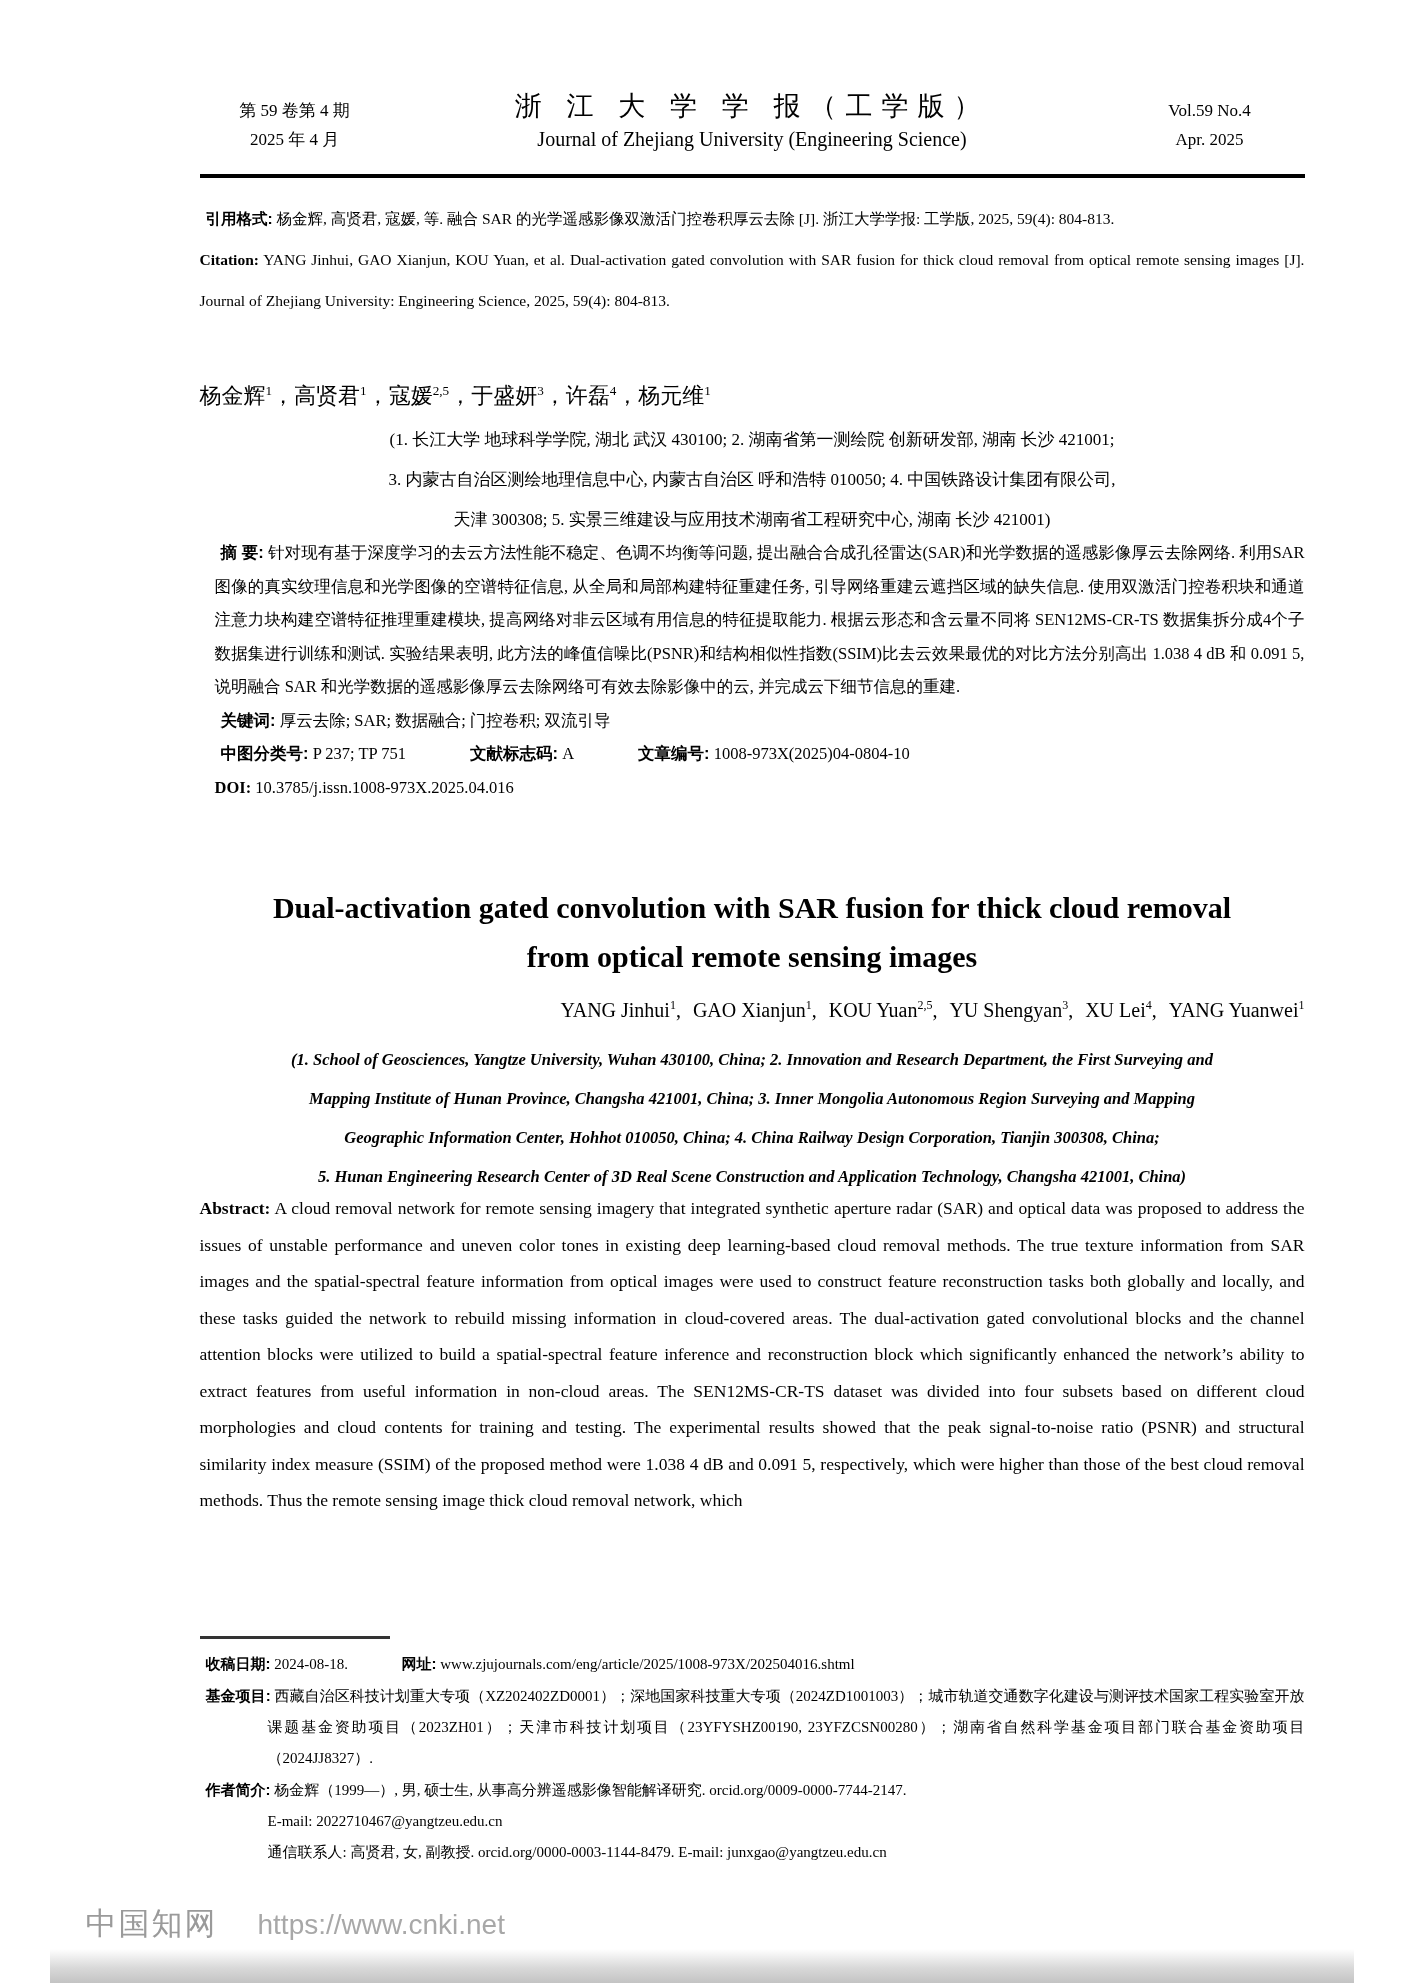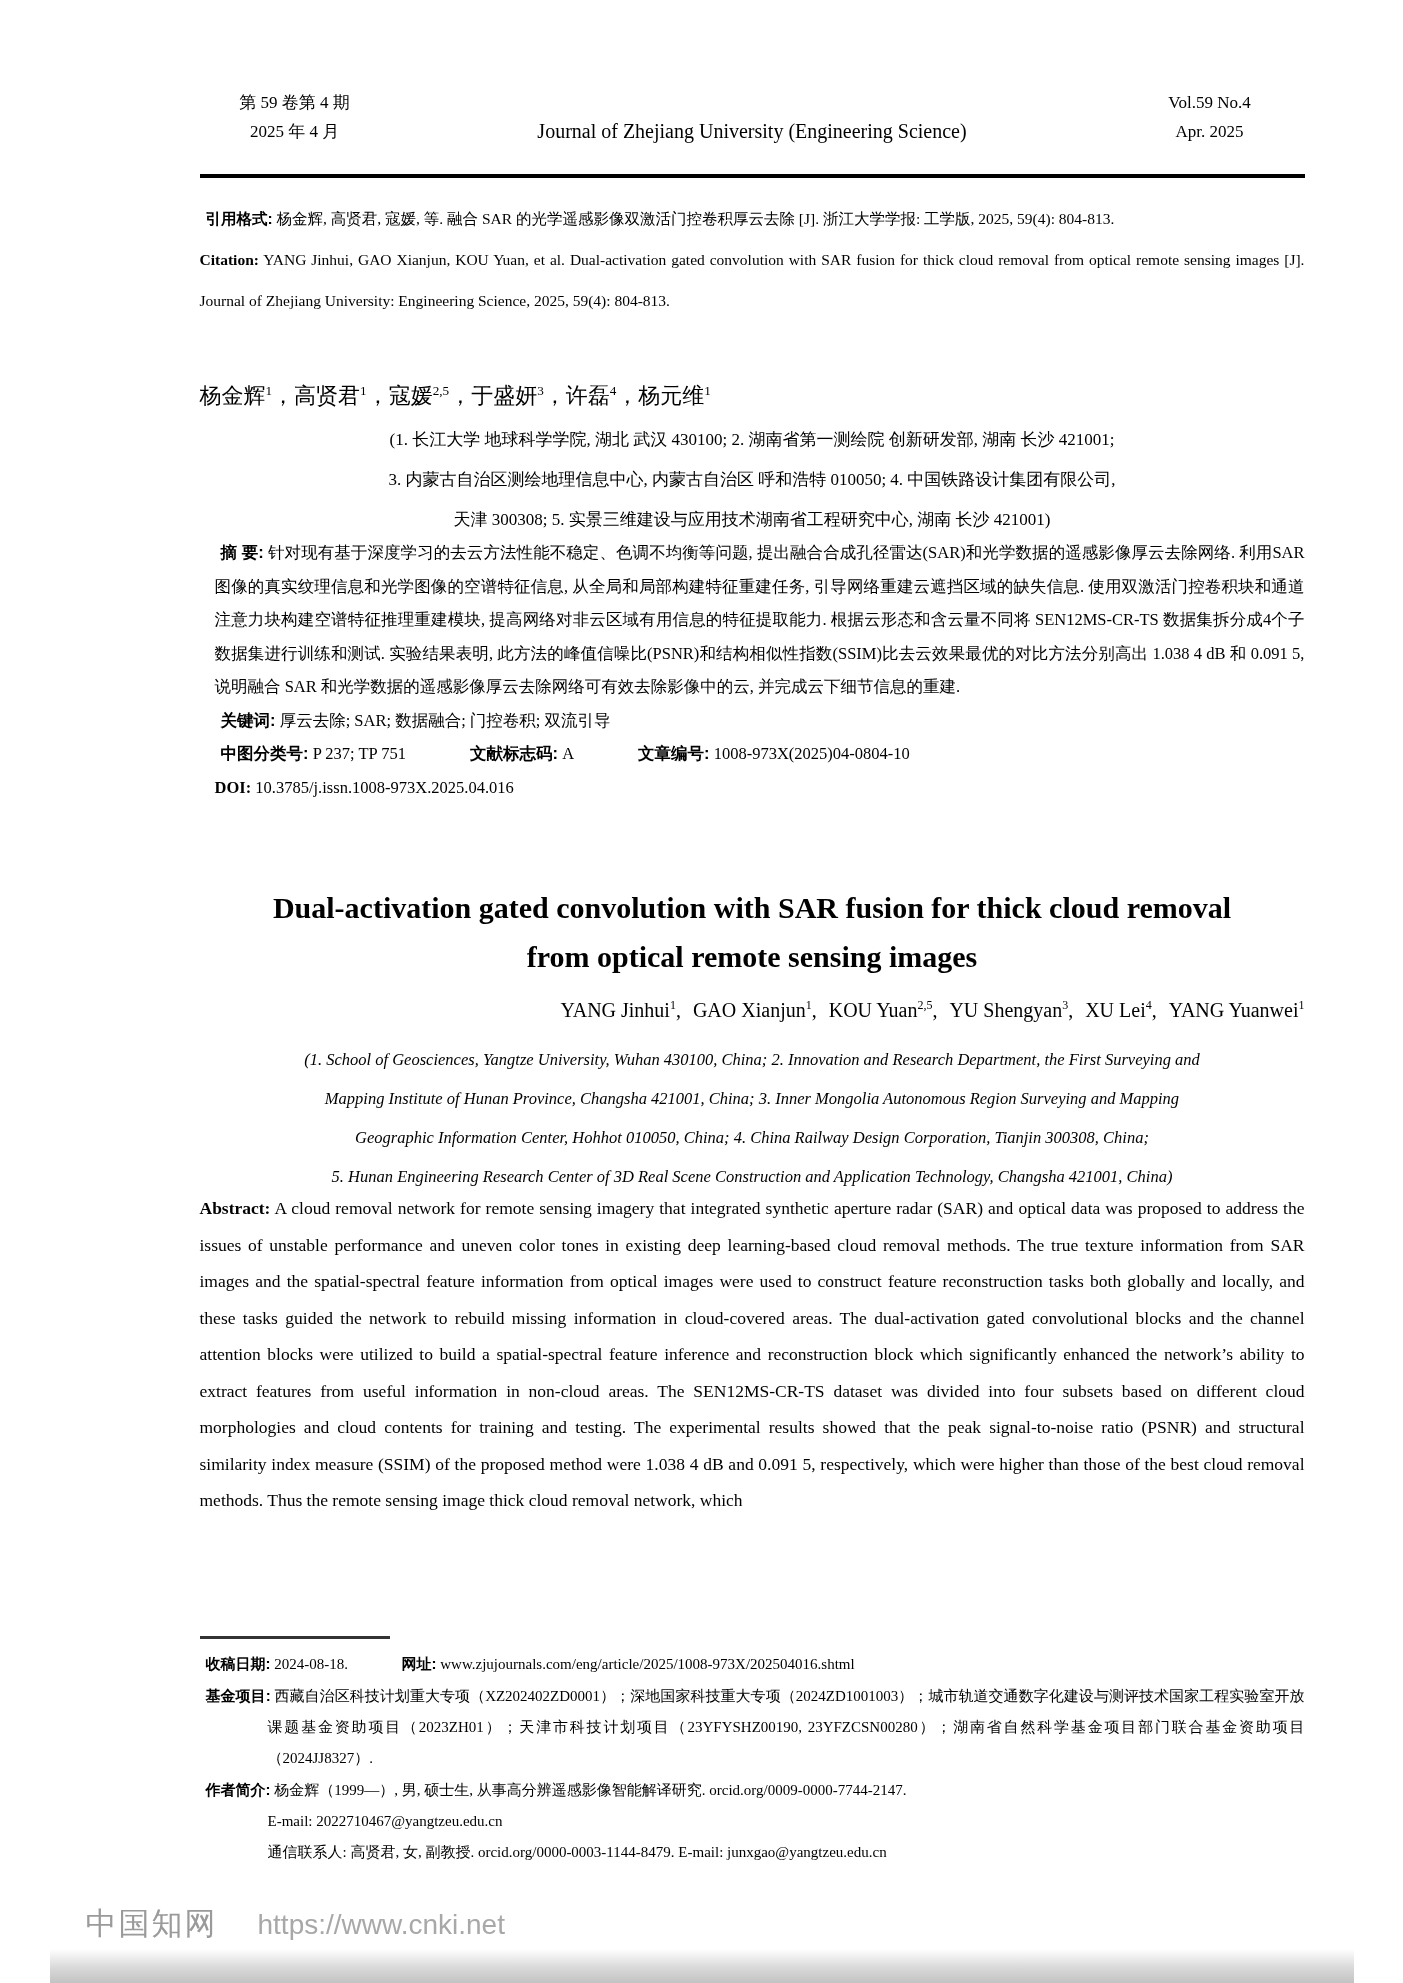--- a/index.html
+++ b/index.html
@@ -39,21 +39,21 @@
   .meta-line { margin:0; }
   .meta-gap { display:inline-block; width:58px; }
 
   
   .title-en {
     top:883px; text-align:center; font-size:30px; font-weight:bold; line-height:49px; margin:0;
   }
   .title-en .inner { display:inline-block; max-width:1000px; }
   .authors-en { top:998px; text-align:right; font-size:20px; }
   .authors-en .sep { margin-right:12px; }
-  .affil-en { top:1040px; text-align:center; font-size:16.5px; line-height:39px; font-style:italic; }
+  .affil-en { top:1040px; text-align:center; font-size:16.5px; line-height:39px; font-style:italic;font-weight:bold; }
 
   
   .abstract-en { top:1190px; font-size:17.5px; line-height:36.5px; }
   .abstract-en p { margin:0; text-align:justify; }
 
   
   .footnote-rule { top:1636px; width:190px; height:3px; background:#333; }
   .footer { top:1648px; font-size:15px; line-height:31px; }
   .footer .row { margin:0; }
   .hang { padding-left:68px; text-indent:-68px; text-align:justify; }
@@ -73,20 +73,21 @@
 <body>
 
 <div class="page">
 
   <div class="content jheader">
     <div class="jh-side">
       <div>第 59 卷第 4 期</div>
       <div>2025 年 4 月</div>
     </div>
     <div class="jh-center">
+      <div class="jh-cn">浙 江 大 学 学 报（工学版）</div>
       <div class="jh-en">Journal of Zhejiang University (Engineering Science)</div>
     </div>
     <div class="jh-side">
       <div>Vol.59 No.4</div>
       <div>Apr. 2025</div>
     </div>
   </div>
   <div class="content header-rule"></div>
 
   <div class="content citation">

